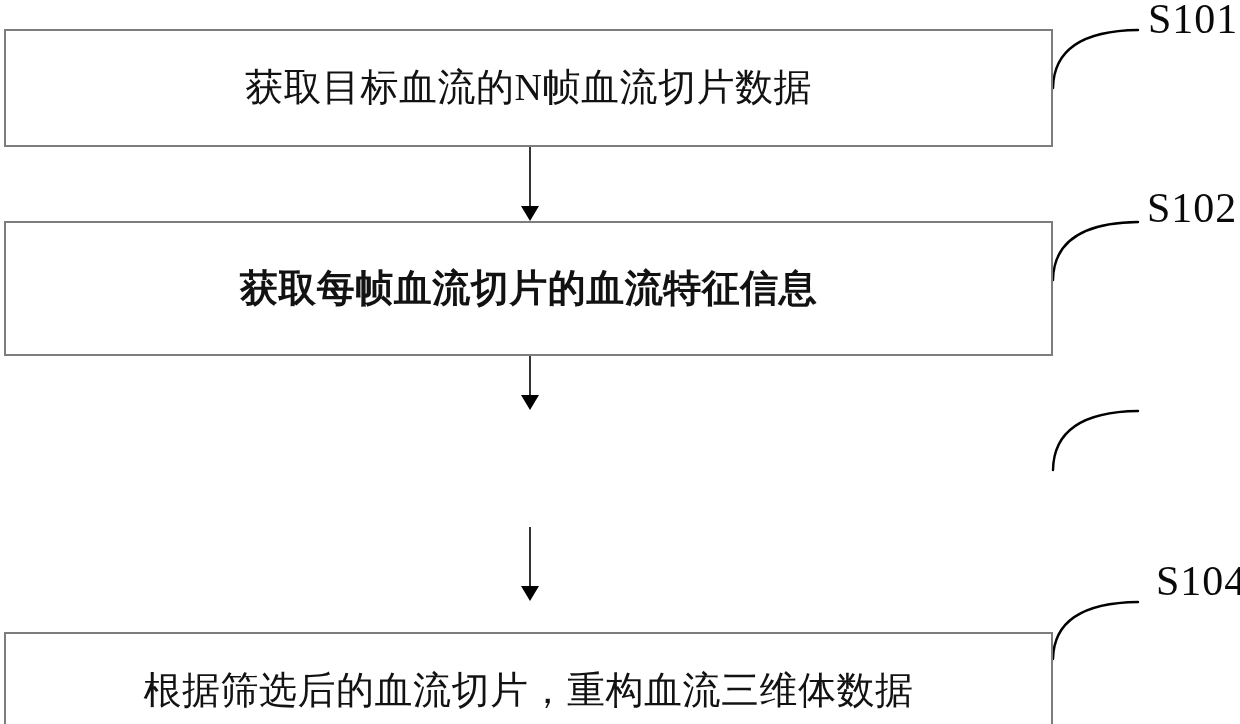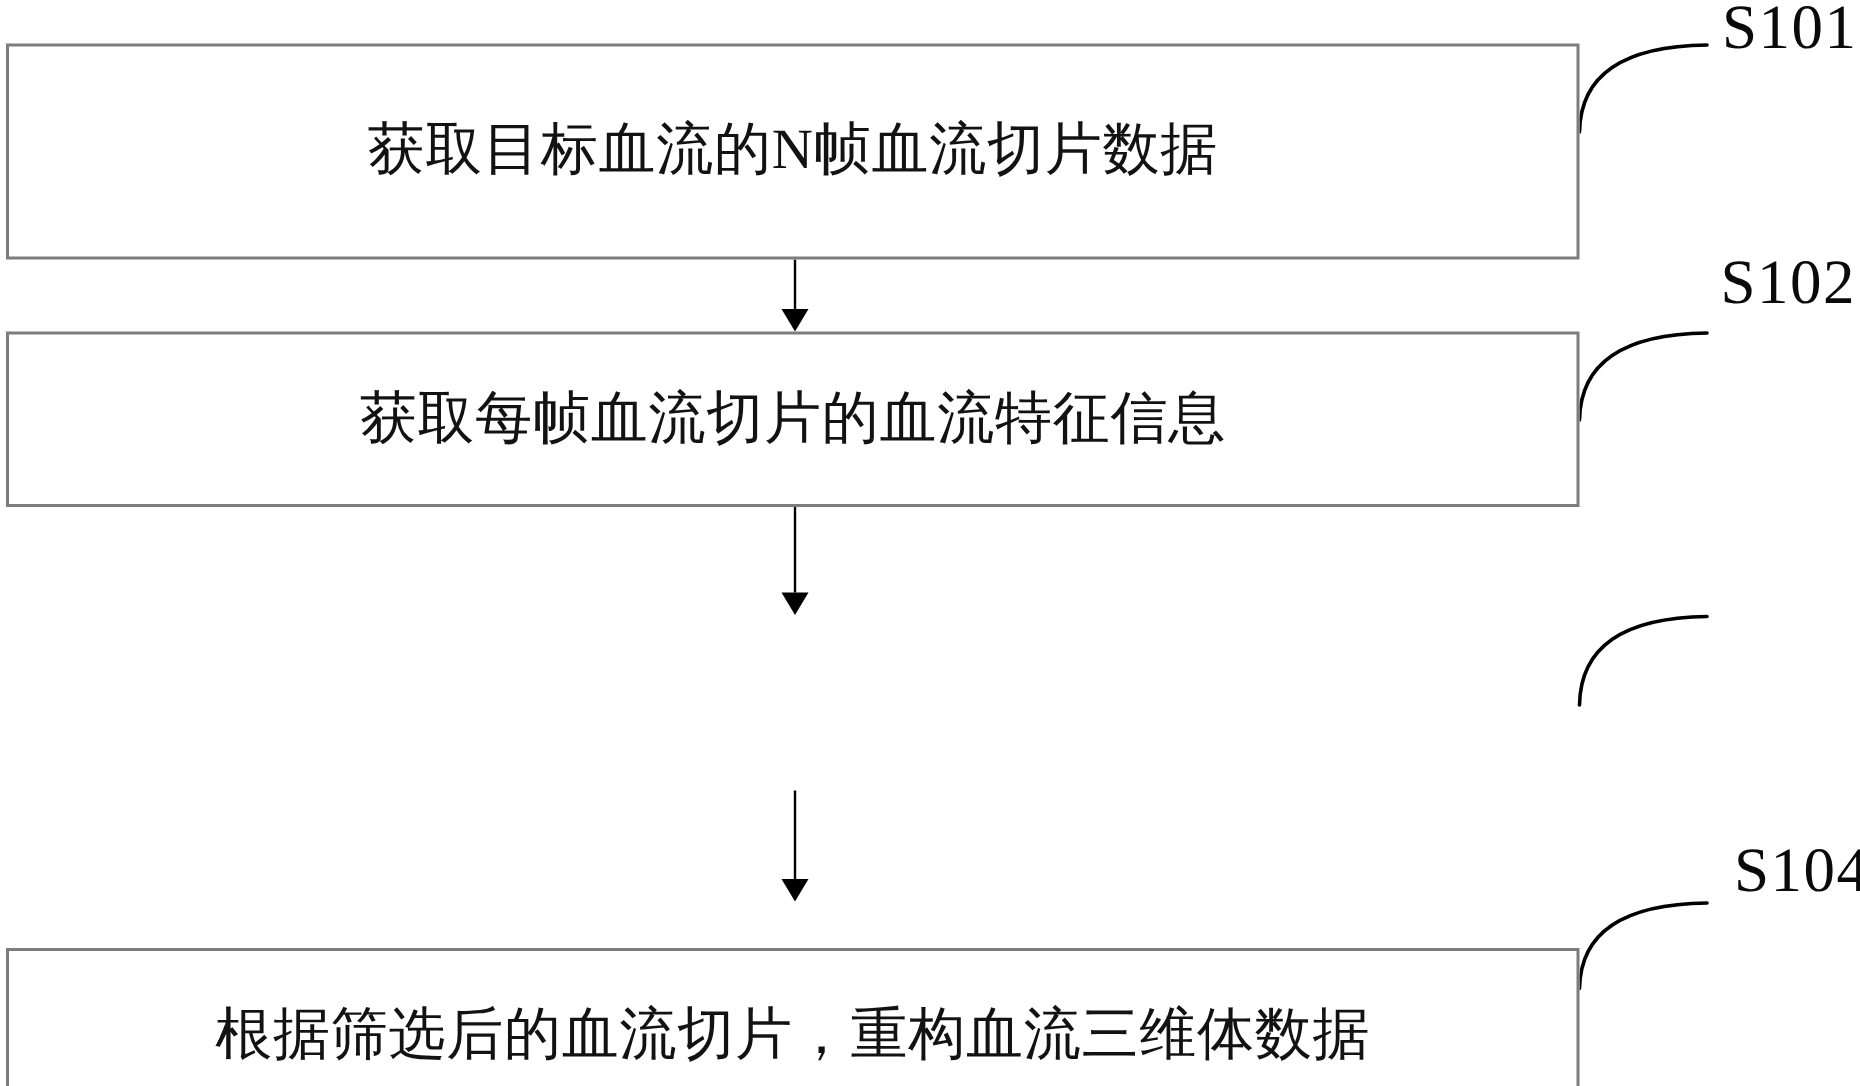--- a/index.html
+++ b/index.html
@@ -34,34 +34,34 @@
     justify-content: center;
     text-align: center;
   }
   .flow-box .box-text {
     font-size: 38px;
     line-height: 1.15;
     color: #121212;
     letter-spacing: 0.5px;
     white-space: nowrap;
   }
-  .box-1 { top: 29px;  height: 144px; }
-  .box-2 { top: 221px; height: 117px; }
+  .box-1 { top: 29px;  height: 118px; }
+  .box-2 { top: 221px; height: 135px; font-weight: bold; }
   .box-3 { top: 410px; height: 117px; }
   .box-4 { top: 632px; height: 118px; }
   .step-label {
     position: absolute;
     font-size: 42px;
     line-height: 1.0;
     color: #0a0a0a;
     white-space: nowrap;
     letter-spacing: 1px;
   }
   .label-1 { left: 1148px; top: -2px;  }
-  .label-2 { left: 1147px; top: 168px; }
+  .label-2 { left: 1147px; top: 187px; }
   .label-3 { left: 1147px; top: 380px; }
   .label-4 { left: 1156px; top: 560px; }
 </style>
 </head>
 <body>
 
 <div class="figure">
 
   <svg class="connector-layer" viewBox="0 0 1240 724" xmlns="http://www.w3.org/2000/svg">
 

